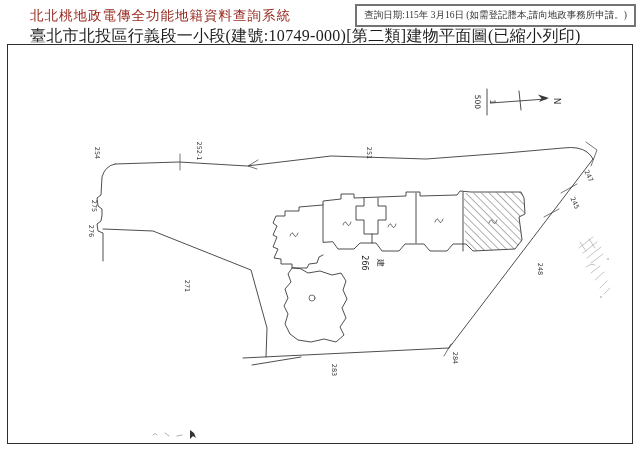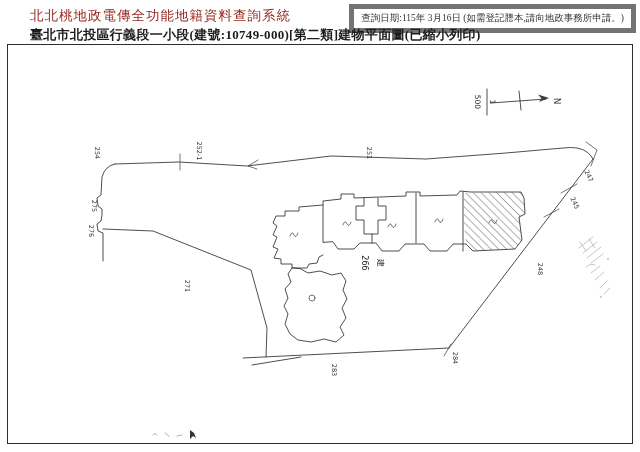--- a/index.html
+++ b/index.html
@@ -1,22 +1,22 @@
 <!DOCTYPE html>
 <html style="--title-red: #97281e; --line: #3a3a3a;"><head>
 <meta charset="utf-8">
 <style>
   html,body{margin:0;padding:0;background:#fff;}
   body{width:640px;height:452px;position:relative;overflow:hidden;
        font-family:"Liberation Serif", serif;}
   .page-title{position:absolute;left:30px;top:7px;font-size:13.5px;font-weight:normal;
        letter-spacing:1px;color:var(--title-red,#97281e);}
-  .page-subtitle{position:absolute;left:30px;top:26px;font-size:13px;color:#1c1c1c;
-       letter-spacing:.3px;font-weight:bold;}
-  .date-box{position:absolute;right:4px;top:4px;border:5px solid #737373;
+  .page-subtitle{position:absolute;left:30px;top:26px;font-size:16px;color:#1c1c1c;
+       letter-spacing:.3px;}
+  .date-box{position:absolute;right:4px;top:4px;border:2px solid #737373;
        padding:3px 7px;font-size:9.5px;color:#333;background:#fff;white-space:nowrap;}
   .plan-frame{position:absolute;left:7px;top:44px;width:626px;height:400px;
        border:1px solid #2e2e2e;box-sizing:border-box;background:#fff;}
   .plan-frame svg{position:absolute;left:0;top:0;}
   .stroke{stroke:var(--line,#3a3a3a);fill:none;stroke-width:0.9;
        stroke-linecap:round;stroke-linejoin:round;}
   .thin{stroke:var(--line,#3a3a3a);fill:none;stroke-width:0.7;
        stroke-linecap:round;stroke-linejoin:round;}
   .lot{font:6.5px "DejaVu Sans", sans-serif;fill:#333;text-anchor:middle;}
   .scalenum{font:7.5px "DejaVu Sans", sans-serif;fill:#222;text-anchor:middle;}

